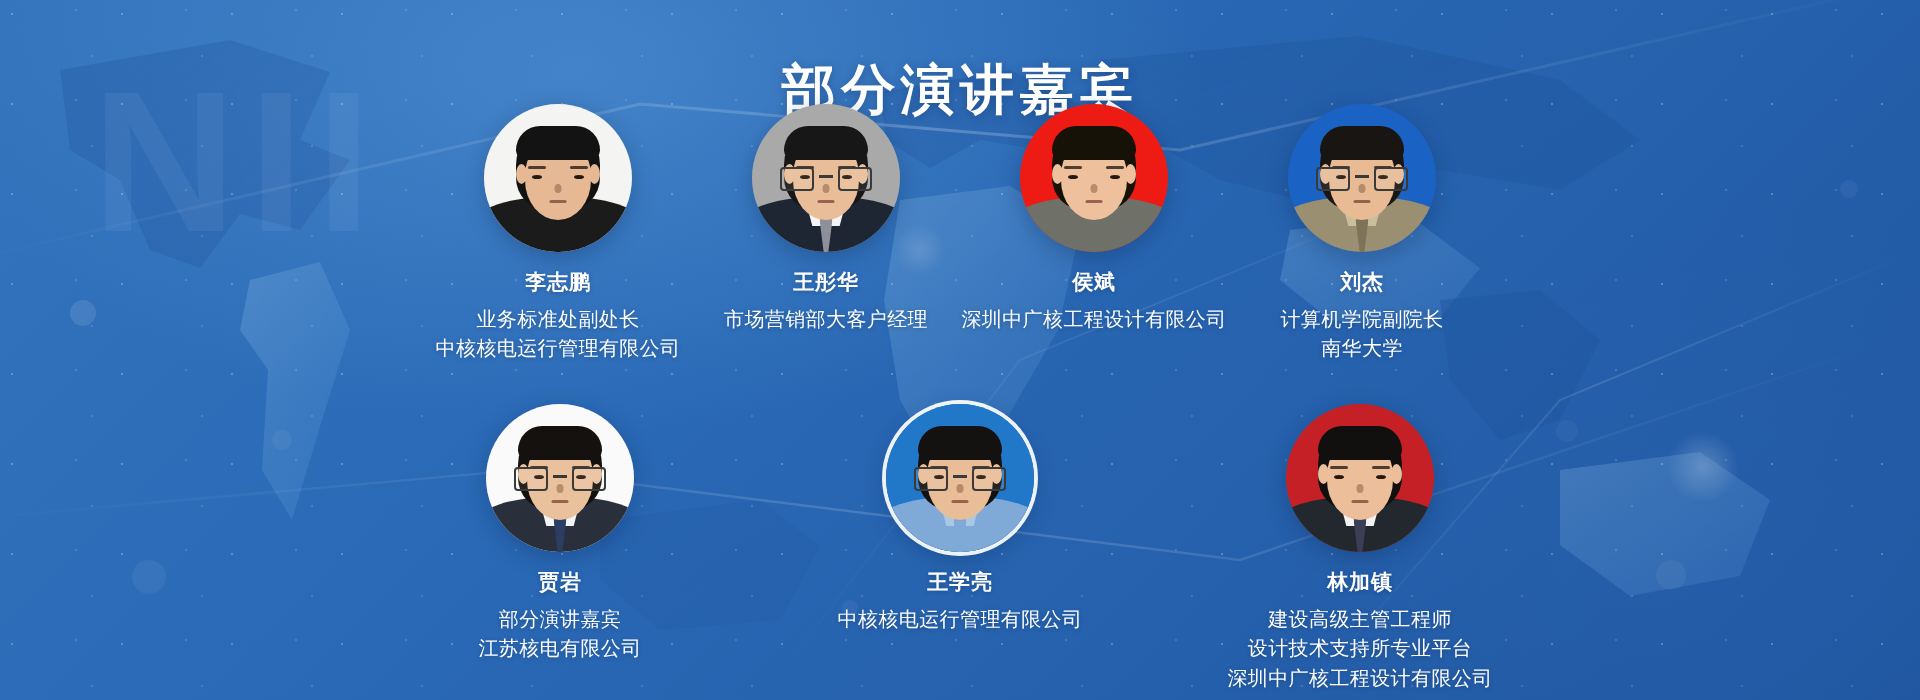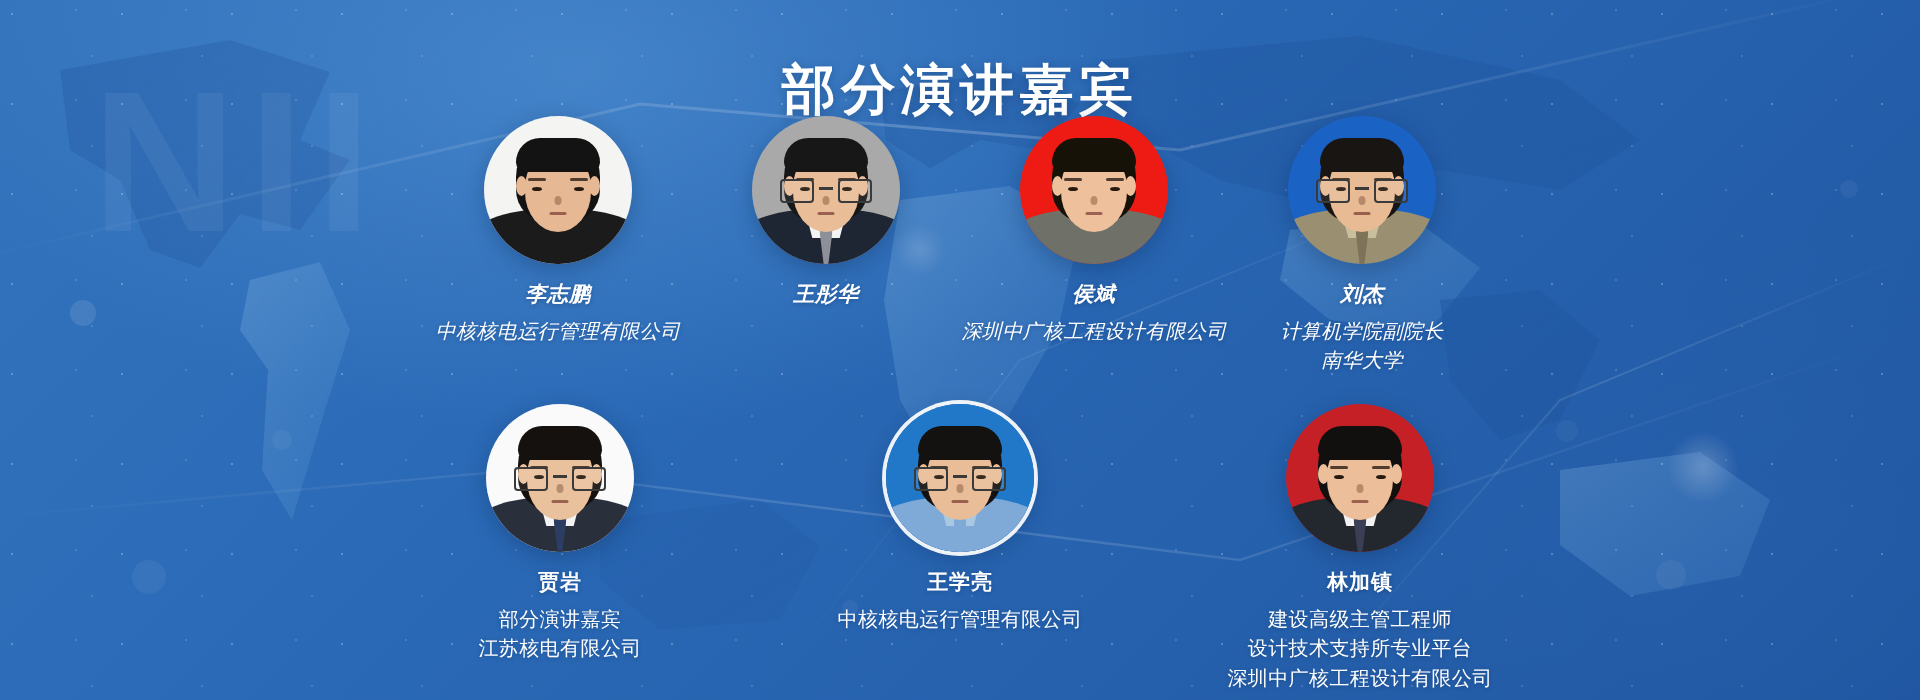--- a/index.html
+++ b/index.html
@@ -47,21 +47,21 @@
     text-align:center;
     color:#ffffff;
     font-size:54px;
     font-weight:700;
     letter-spacing:.10em;
     text-shadow:0 2px 10px rgba(10,40,80,.35);
   }
 
   
   .row{position:absolute;display:flex;justify-content:center;width:100%;}
-  .row-1{top:116px;font-style:italic;}
+  .row-1{top:104px;}
   .row-2{top:404px;gap:132px;}
   .speaker{
     width:268px;
     display:flex;flex-direction:column;align-items:center;
   }
   .avatar{
     width:148px;height:148px;border-radius:50%;
     position:relative;overflow:hidden;
     box-shadow:0 6px 22px rgba(8,34,70,.28);
     flex:none;
@@ -176,20 +176,21 @@
      <div class="p-brow" style="right:44px;top:62px"></div>
      <div class="p-eye" style="left:48px;top:71px"></div>
      <div class="p-eye" style="right:48px;top:71px"></div>
      <div class="p-nose" style="top:80px"></div>
      <div class="p-mouth" style="top:96px"></div>
 
    </div>
         </div>
      <div class="sp-name">李志鹏</div>
      <div class="sp-lines">
+       <div class="sp-line">业务标准处副处长</div>
           <div class="sp-line">中核核电运行管理有限公司</div>
      </div>
       </div>
       <div class="speaker">
         <div class="avatar">
    <div class="ph" style="background:#a9a9a9">
      <div class="p-body" style="background:#1e2633"></div>
      <div class="p-collar" style="background:#f4f4f4;clip-path:polygon(50% 0,100% 22%,86% 100%,14% 100%,0 22%)"></div>
      <div class="p-tie" style="background:#8e9099"></div>
      <div class="p-hair" style="background:#171717;width:84px;height:84px;top:22px;"></div>
@@ -203,20 +204,21 @@
      <div class="p-eye" style="right:48px;top:71px"></div>
      <div class="p-nose" style="top:80px"></div>
      <div class="p-mouth" style="top:96px"></div>
      <div class="p-glass l" style="top:63px"></div>
             <div class="p-glass r" style="top:63px"></div>
             <div class="p-bridge" style="top:71px"></div>
    </div>
         </div>
      <div class="sp-name">王彤华</div>
      <div class="sp-lines">
+       <div class="sp-line">市场营销部大客户经理</div>
      </div>
       </div>
       <div class="speaker">
         <div class="avatar">
    <div class="ph" style="background:#ee1b14">
      <div class="p-body" style="background:#6f7168"></div>
      <div class="p-collar" style="background:#6f7168;clip-path:polygon(50% 0,100% 22%,86% 100%,14% 100%,0 22%)"></div>
      <div class="p-tie" style="background:#6f7168"></div>
      <div class="p-hair" style="background:#161208;width:84px;height:84px;top:22px;"></div>
      <div class="p-face" style="background:#eec09b;width:66px;height:80px;top:36px;"></div>

